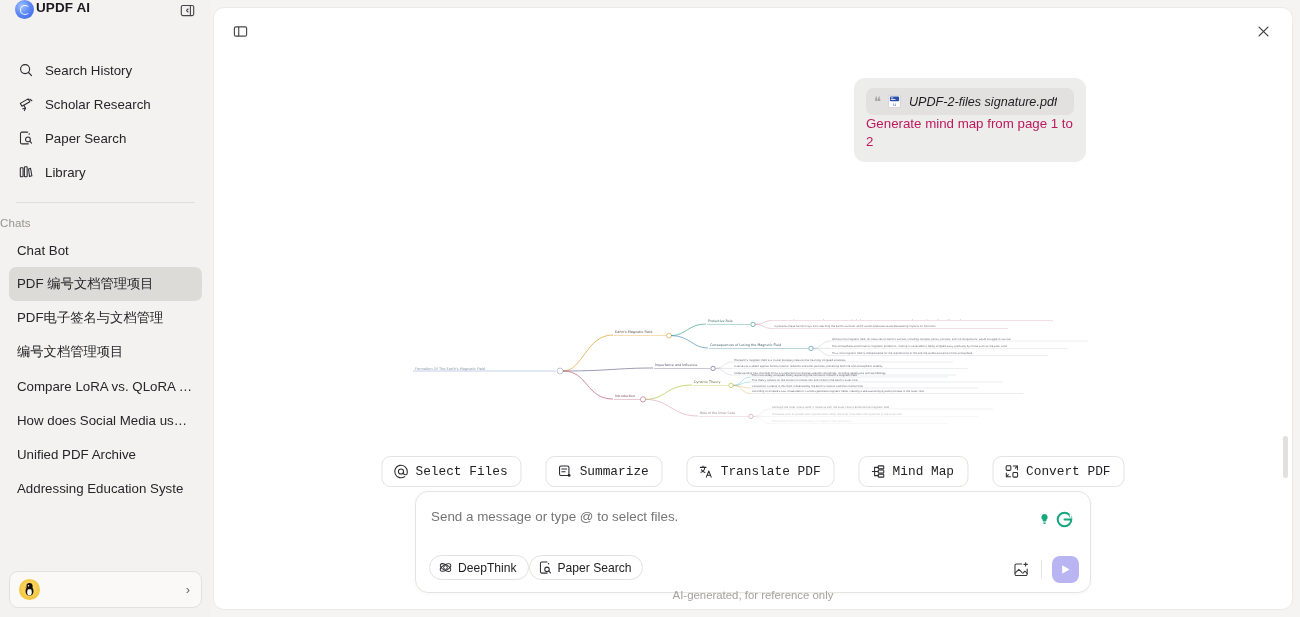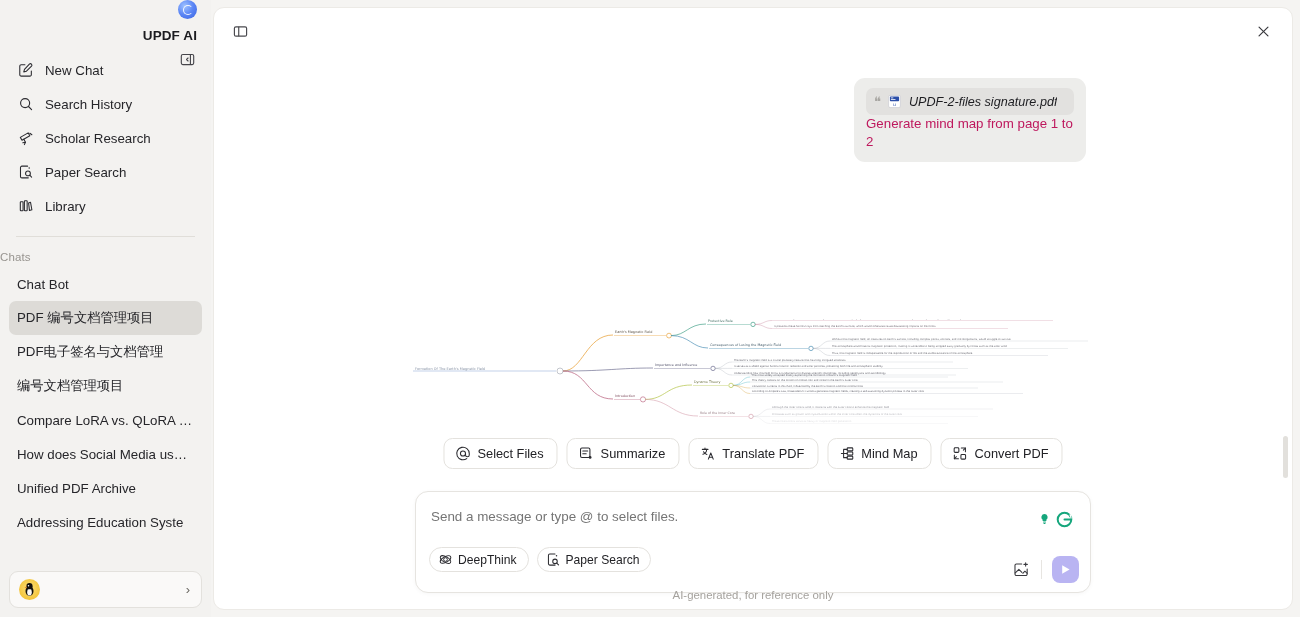--- a/index.html
+++ b/index.html
@@ -13,22 +13,22 @@
 
   
   .sidebar {
     width: 211px; height: 617px;
     background: #f3f2f0;
     display: flex; flex-direction: column;
     flex: 0 0 211px;
     position: relative;
   }
   .brand-row {
-    height: 50px; display: flex; align-items: flex-end;
-    padding: 0 14px 0 15px; gap: 9px; flex-direction: column;
+    height: 50px; display: flex; align-items: flex-start;
+    padding: 0 14px 0 15px; gap: 2px;
   }
   .brand-logo {
     width: 19px; height: 19px; border-radius: 50%;
     background: radial-gradient(circle at 35% 32%, #9ec2ff 0%, #5b86f5 48%, #3a63e0 100%);
     position: relative; flex: 0 0 19px;
   }
   .brand-logo::after {
     content: ""; position: absolute; inset: 4.5px;
     border: 1.6px solid rgba(255,255,255,.92);
     border-radius: 50%;
@@ -131,21 +131,21 @@
 
   
   .mindmap-wrap {
     position: absolute; left: 0; right: 0; top: 265px; height: 115px;
   }
   .mindmap-svg { display: block; margin: 0 auto; }
 
   
   .quick-actions {
     position: absolute; left: 50%; transform: translateX(-50%);
-    top: 384px; display: flex; gap: 9px;
+    top: 402px; display: flex; gap: 24px; font-family: Liberation Mono, monospace;
   }
   .qa-btn {
     height: 31px; border: 1px solid #e4e2de; border-radius: 9px;
     background: #fff; display: flex; align-items: center; gap: 7px;
     padding: 0 13px 0 11px; cursor: pointer;
     font-size: 12.8px; color: #222226; white-space: nowrap;
   }
   .qa-ico { width: 15px; height: 15px; flex: 0 0 15px;
     display: flex; align-items: center; justify-content: center; }
 
@@ -162,22 +162,22 @@
     border: none; outline: none; width: 560px;
     font-family: "Liberation Sans", sans-serif;
   }
   .grammarly {
     position: absolute; right: 15px; top: 18px;
     display: flex; align-items: center; gap: 3px;
     background: #fff; border-radius: 5px; padding: 1px 2px;
     cursor: pointer;
   }
   .composer-tools {
-    position: absolute; left: 13px; bottom: 20px;
-    display: flex; gap: 8px;
+    position: absolute; left: 13px; bottom: 12px;
+    display: flex; 
   }
   .tool-btn {
     height: 25px; border: 1px solid #e4e2de; border-radius: 13px;
     background: #fff; display: flex; align-items: center; gap: 5px;
     padding: 0 11px 0 8px; cursor: pointer;
     font-size: 12.1px; color: #222226; white-space: nowrap;
   }
   .composer-right {
     position: absolute; right: 11px; bottom: 9px;
     display: flex; align-items: center; gap: 10px;
@@ -219,29 +219,20 @@
       <span class="collapse-btn">
         <svg width="15" height="15" viewBox="0 0 16 16" fill="none" stroke="#45454a" stroke-width="1.2">
           <rect x="1.4" y="2.6" width="13.2" height="10.8" rx="1.6"></rect>
           <line x1="11.1" y1="2.6" x2="11.1" y2="13.4"></line>
           <path d="M8.6 6.4 L7 8 L8.6 9.6" stroke-linecap="round" stroke-linejoin="round"></path>
         </svg>
       </span>
     </div>
 
     <nav class="nav">
-      <div class="nav-item">
-        <span class="nav-ico">
-          <svg width="16" height="16" viewBox="0 0 18 18" fill="none" stroke="#2b2b30" stroke-width="1.2" stroke-linecap="round" stroke-linejoin="round">
-            <path d="M15 10.2v4.1a1.6 1.6 0 0 1-1.6 1.6H3.6A1.6 1.6 0 0 1 2 14.3V4.6A1.6 1.6 0 0 1 3.6 3h4.2"></path>
-            <path d="M12.8 2.3a1.7 1.7 0 0 1 2.4 2.4L9.5 10.4l-3 .8.8-3z"></path>
-          </svg>
-        </span>
-        <span>New Chat</span>
-      </div>
       <div class="nav-item">
         <span class="nav-ico">
           <svg width="16" height="16" viewBox="0 0 18 18" fill="none" stroke="#2b2b30" stroke-width="1.25" stroke-linecap="round">
             <circle cx="8" cy="8" r="5.1"></circle>
               <line x1="11.8" y1="11.8" x2="15.3" y2="15.3"></line>
           </svg>
         </span>
         <span>Search History</span>
       </div>
       <div class="nav-item">

